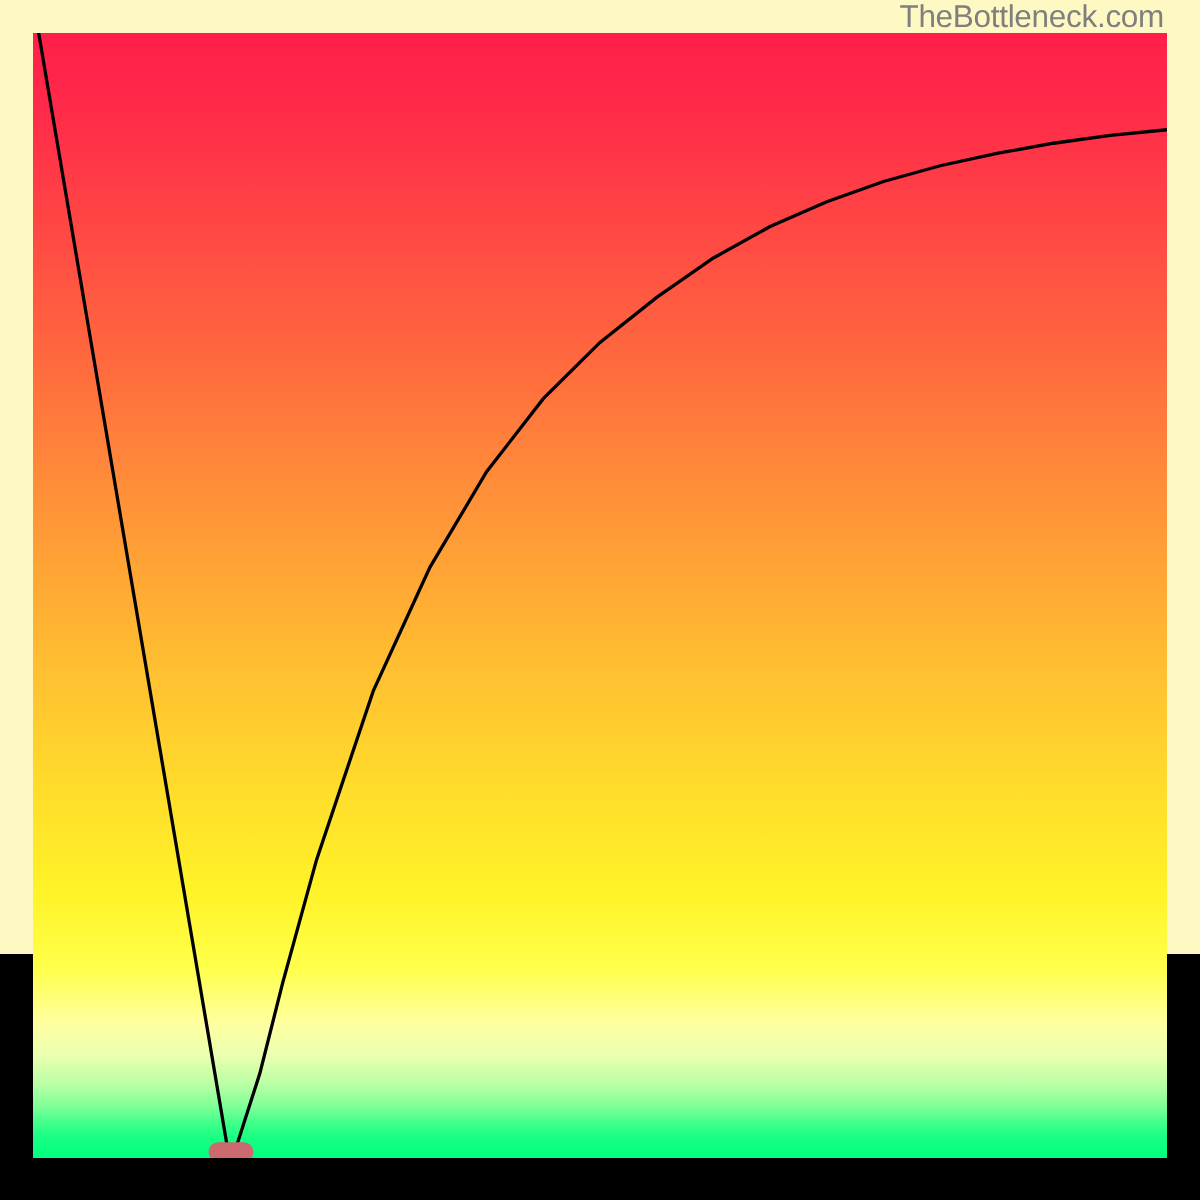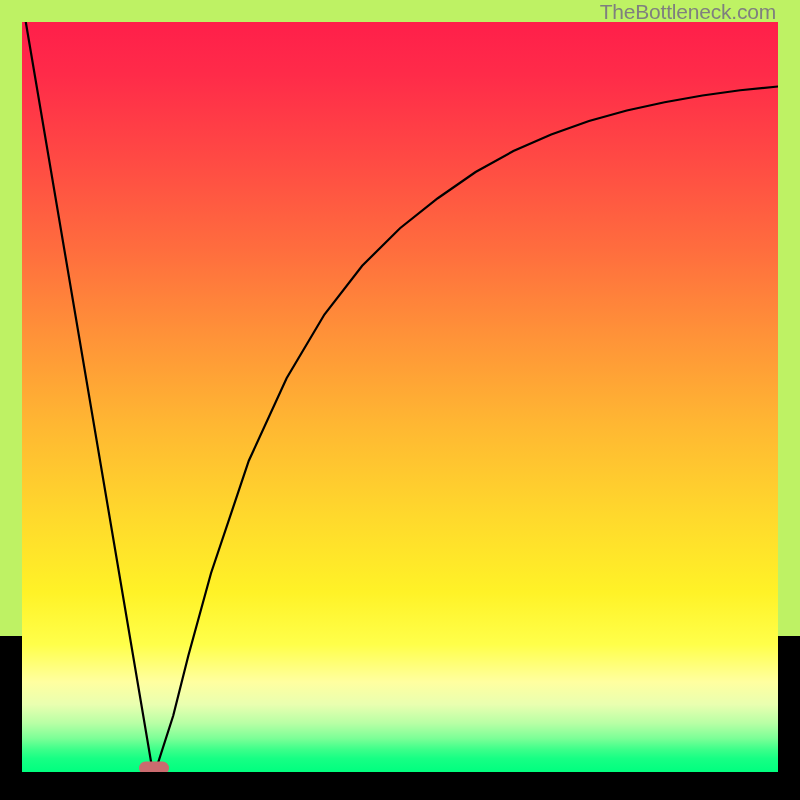--- a/index.html
+++ b/index.html
@@ -9,21 +9,21 @@
     height: 800px;
     background: #000;
     overflow: hidden;
   }
   .frame {
     position: absolute;
     left: 0;
     top: 0;
     width: 800px;
     height: 636px;
-    background: #bef264;
+    background: #fef9c3;
   }
   .plot-area {
     position: absolute;
     left: 22px;
     top: 22px;
     width: 756px;
     height: 750px;
     overflow: hidden;
   }
   .gradient {

